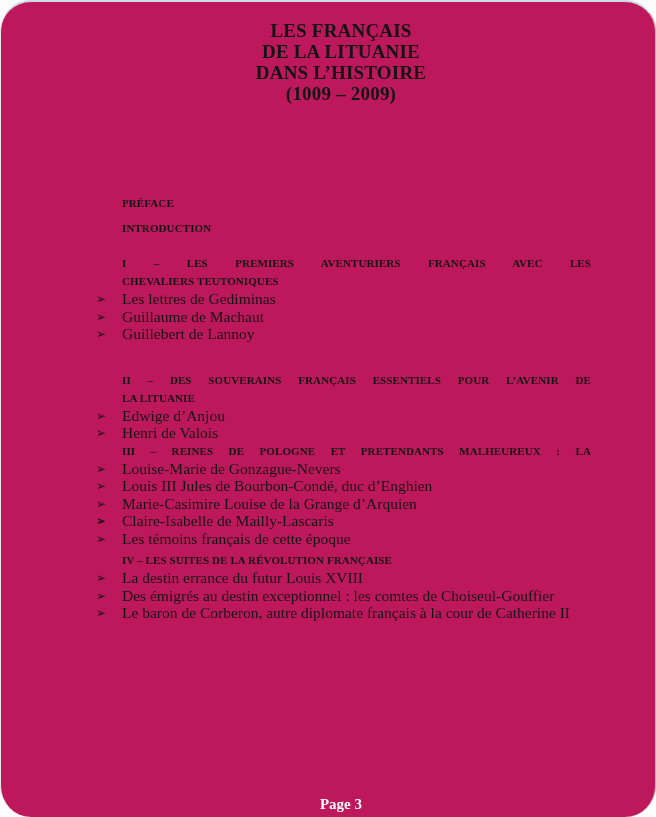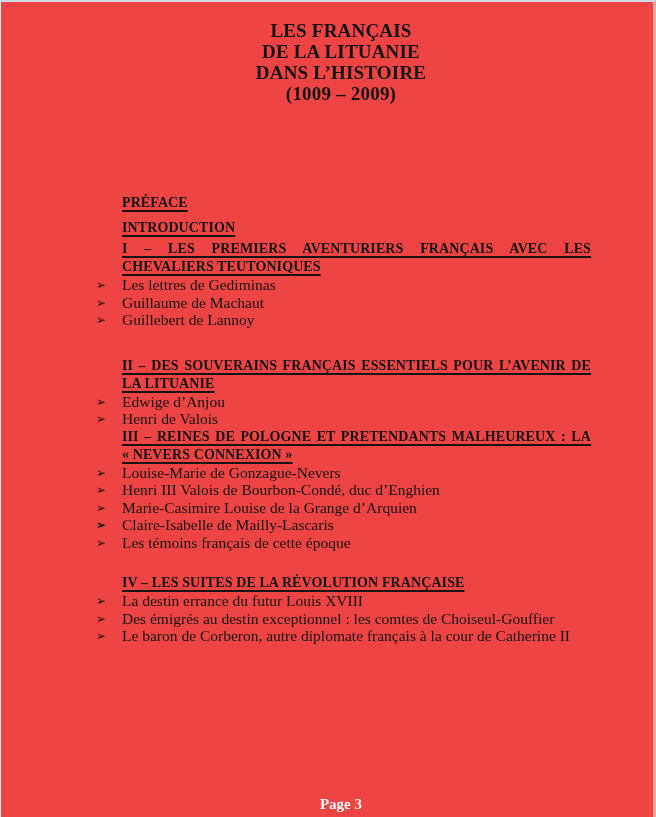--- a/index.html
+++ b/index.html
@@ -7,59 +7,59 @@
     padding: 0;
     width: 656px;
     height: 817px;
     background: #fdfdfd;
     overflow: hidden;
   }
   .sheet {
     position: absolute;
     inset: 0;
     box-sizing: border-box;
-    background: #ef4444;
+    background: #be185d;
     border-top: 2px solid #ccdbe4;
     border-left: 1px solid #e8ebee;
-    border-right: 3px solid #fca5a5;
+    border-right: 1px solid #fca5a5;
     font-family: "Liberation Serif", "DejaVu Serif", serif;
     color: #141414;
+    border-radius: 31px;
   }
   .doc-title {
     margin: 18px 0 0 90px;
     width: 500px;
     text-align: center;
     font-weight: bold;
     font-size: 19px;
     line-height: 21px;
     letter-spacing: 0.2px;
   }
   .toc {
     margin-left: 121px;
     width: 469px;
   }
   .toc-heading {
     font-weight: bold;
-    font-size: 14px;
+    font-size: 11px;
     line-height: 18px;
-    text-decoration: underline;
     text-decoration-thickness: 1.5px;
     text-underline-offset: 3px;
     letter-spacing: 0.1px;
   }
   .line-justify {
     text-align: justify;
     text-align-last: justify;
   }
   .mt-preface     { margin-top: 90px; }
   .mt-intro       { margin-top: 7px; }
-  .mt-head-1      { margin-top: 3px; }
+  .mt-head-1      { margin-top: 17px; }
   .mt-head-2      { margin-top: 28px; }
   .mt-head-3      { }
-  .mt-head-4      { margin-top: 23px; }
+  .mt-head-4      { margin-top: 4px; }
   .mt-list-1      { margin-top: 12px; }
   .mt-list-2      { margin-top: 11px; }
   .mt-list-3      { margin-top: 15px; }
   .mt-list-4      { margin-top: 14px; }
   .items {
     list-style: none;
     margin: 0;
     padding: 0;
     font-size: 15.5px;
     line-height: 17.5px;
@@ -120,26 +120,25 @@
       <div>LA LITUANIE</div>
     </div>
 
     <ul class="items mt-list-2">
       <li><span class="bullet">➢</span><span>Edwige d’Anjou</span></li>
       <li><span class="bullet">➢</span><span>Henri de Valois</span></li>
     </ul>
 
     <div class="toc-heading mt-head-3">
       <div class="line-justify">III – REINES DE POLOGNE ET PRETENDANTS MALHEUREUX : LA</div>
-      <div>« NEVERS CONNEXION »</div>
     </div>
 
     <ul class="items mt-list-3">
       <li><span class="bullet">➢</span><span>Louise-Marie de Gonzague-Nevers</span></li>
-      <li><span class="bullet">➢</span><span>Henri III Valois de Bourbon-Condé, duc d’Enghien</span></li>
+      <li><span class="bullet">➢</span><span>Louis III Jules de Bourbon-Condé, duc d’Enghien</span></li>
       <li><span class="bullet">➢</span><span>Marie-Casimire Louise de la Grange d’Arquien</span></li>
       <li><span class="bullet">➢</span></li>
       <li><span class="bullet">➢</span><span>Claire-Isabelle de Mailly-Lascaris</span></li>
       <li><span class="bullet">➢</span><span>Les témoins français de cette époque</span></li>
     </ul>
 
     <div class="toc-heading mt-head-4">
       <div>IV – LES SUITES DE LA RÉVOLUTION FRANÇAISE</div>
     </div>
 

